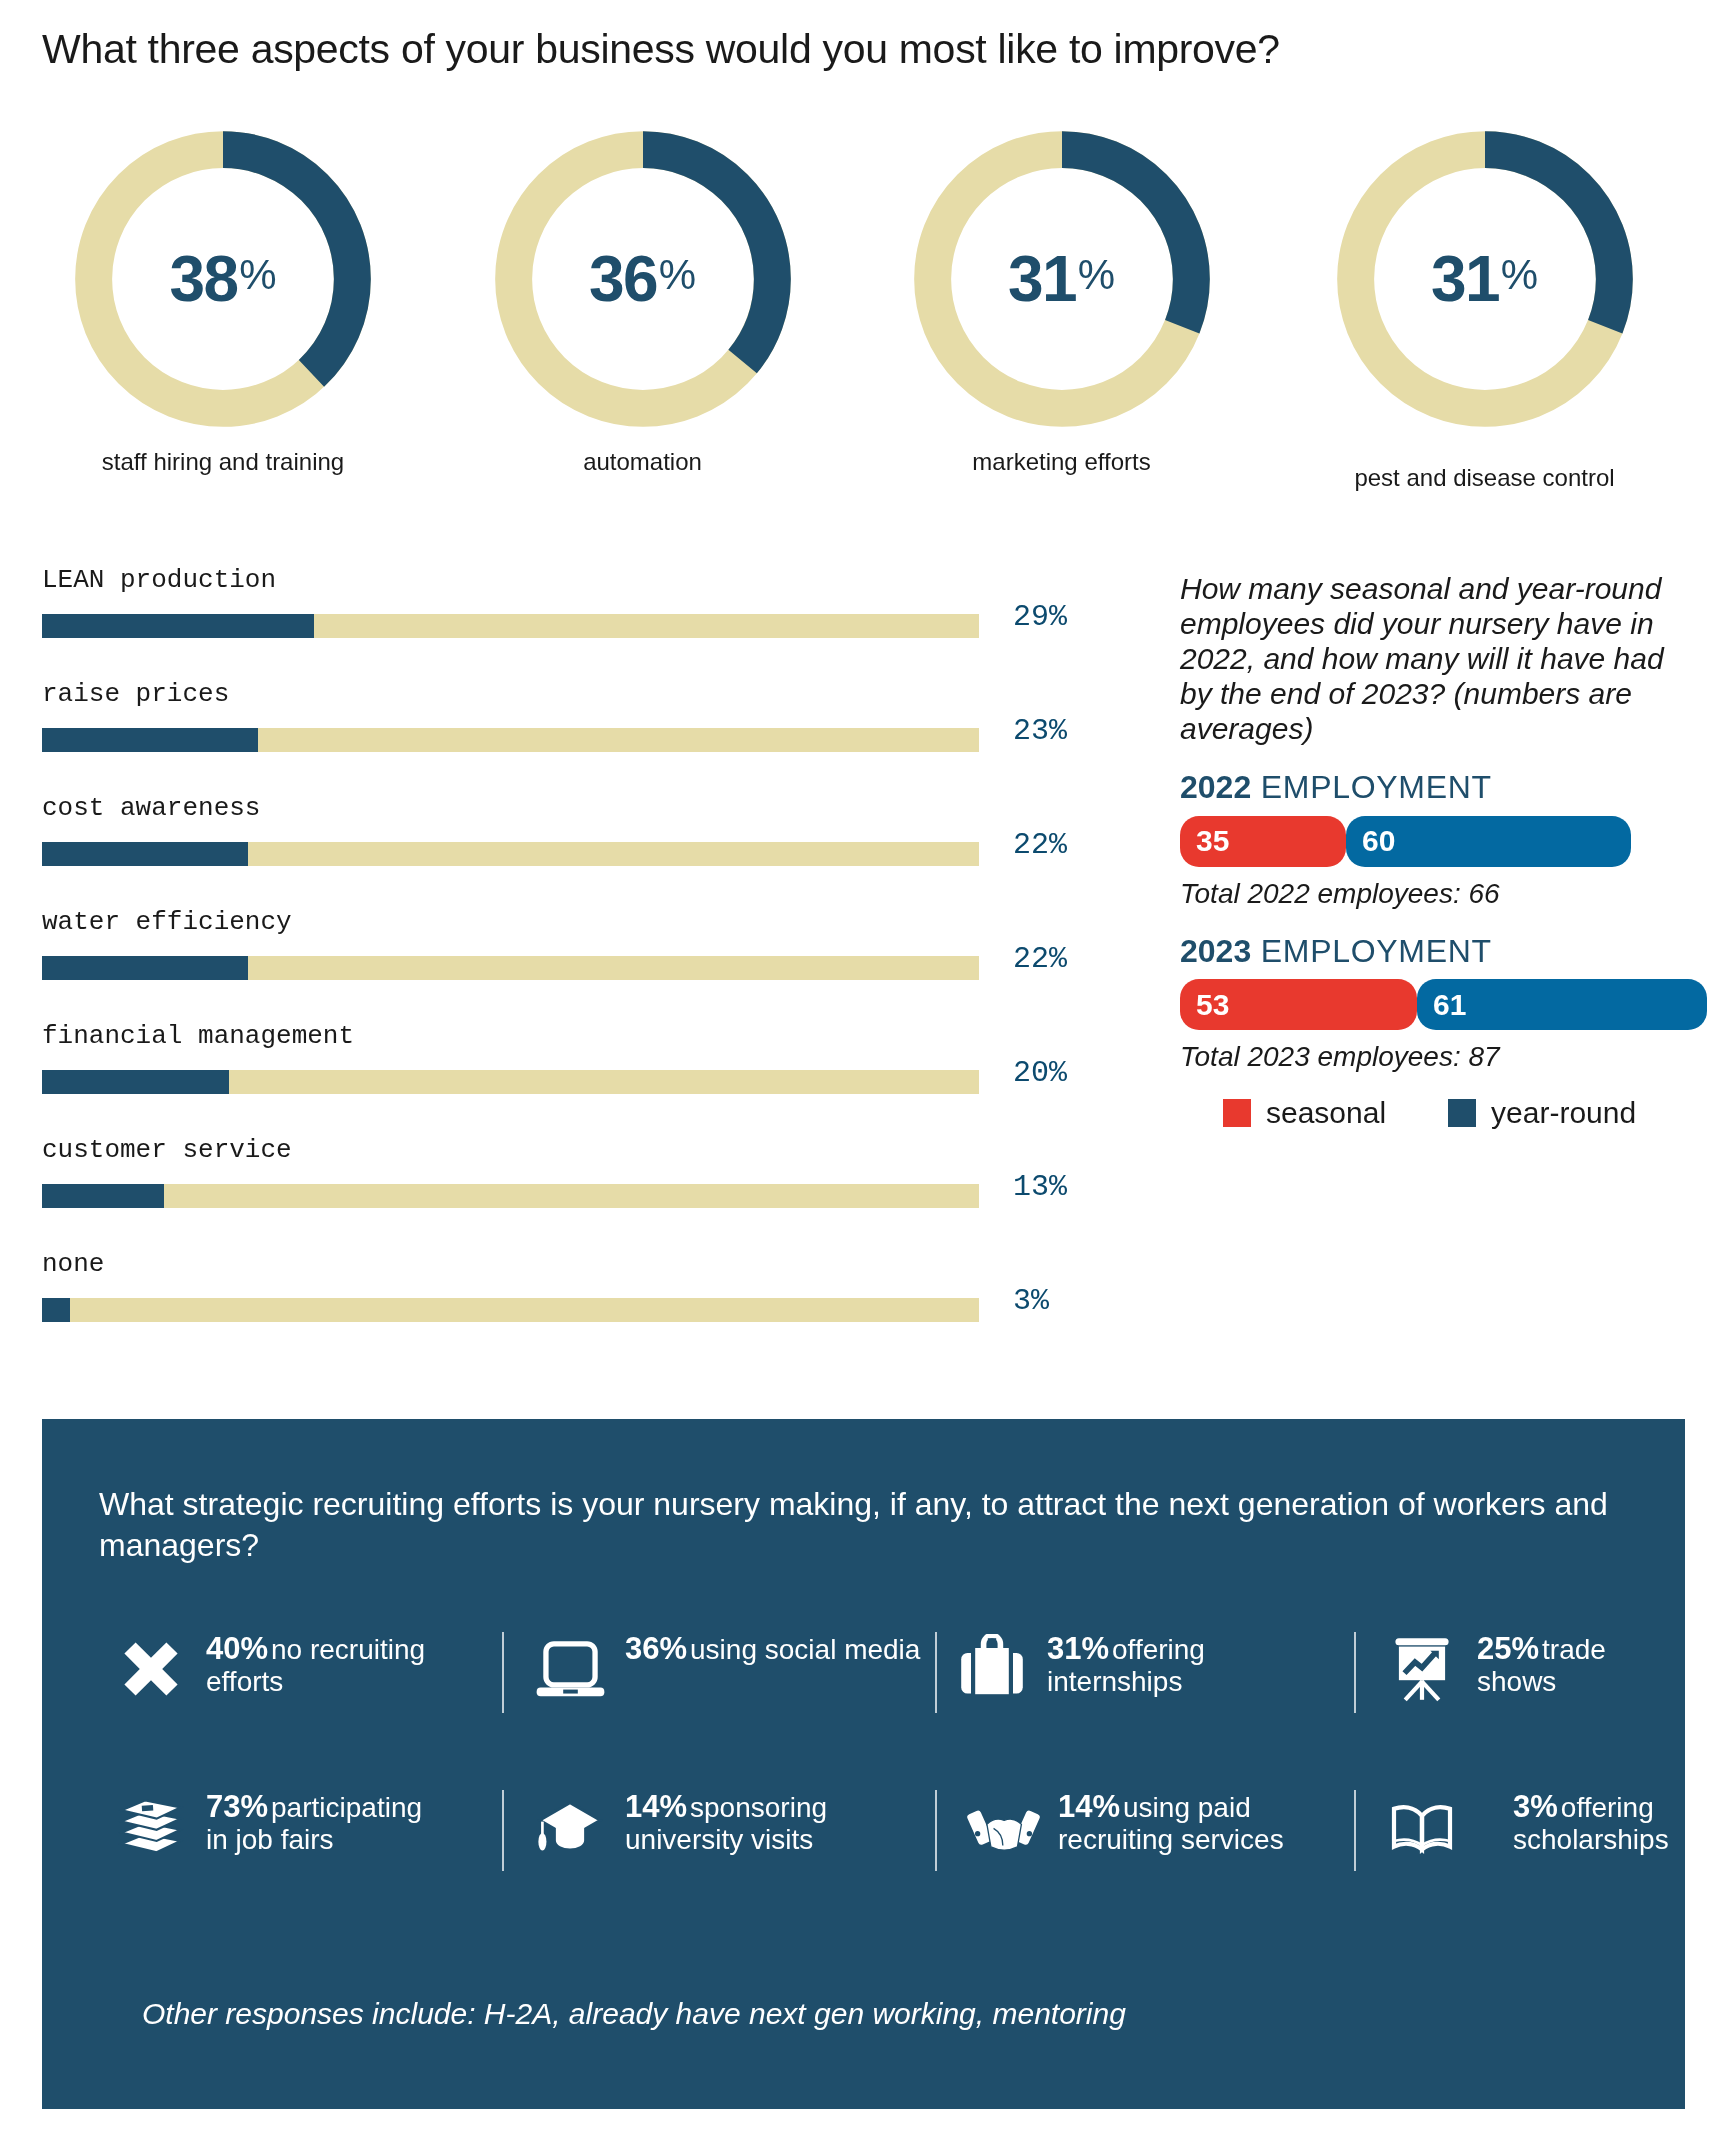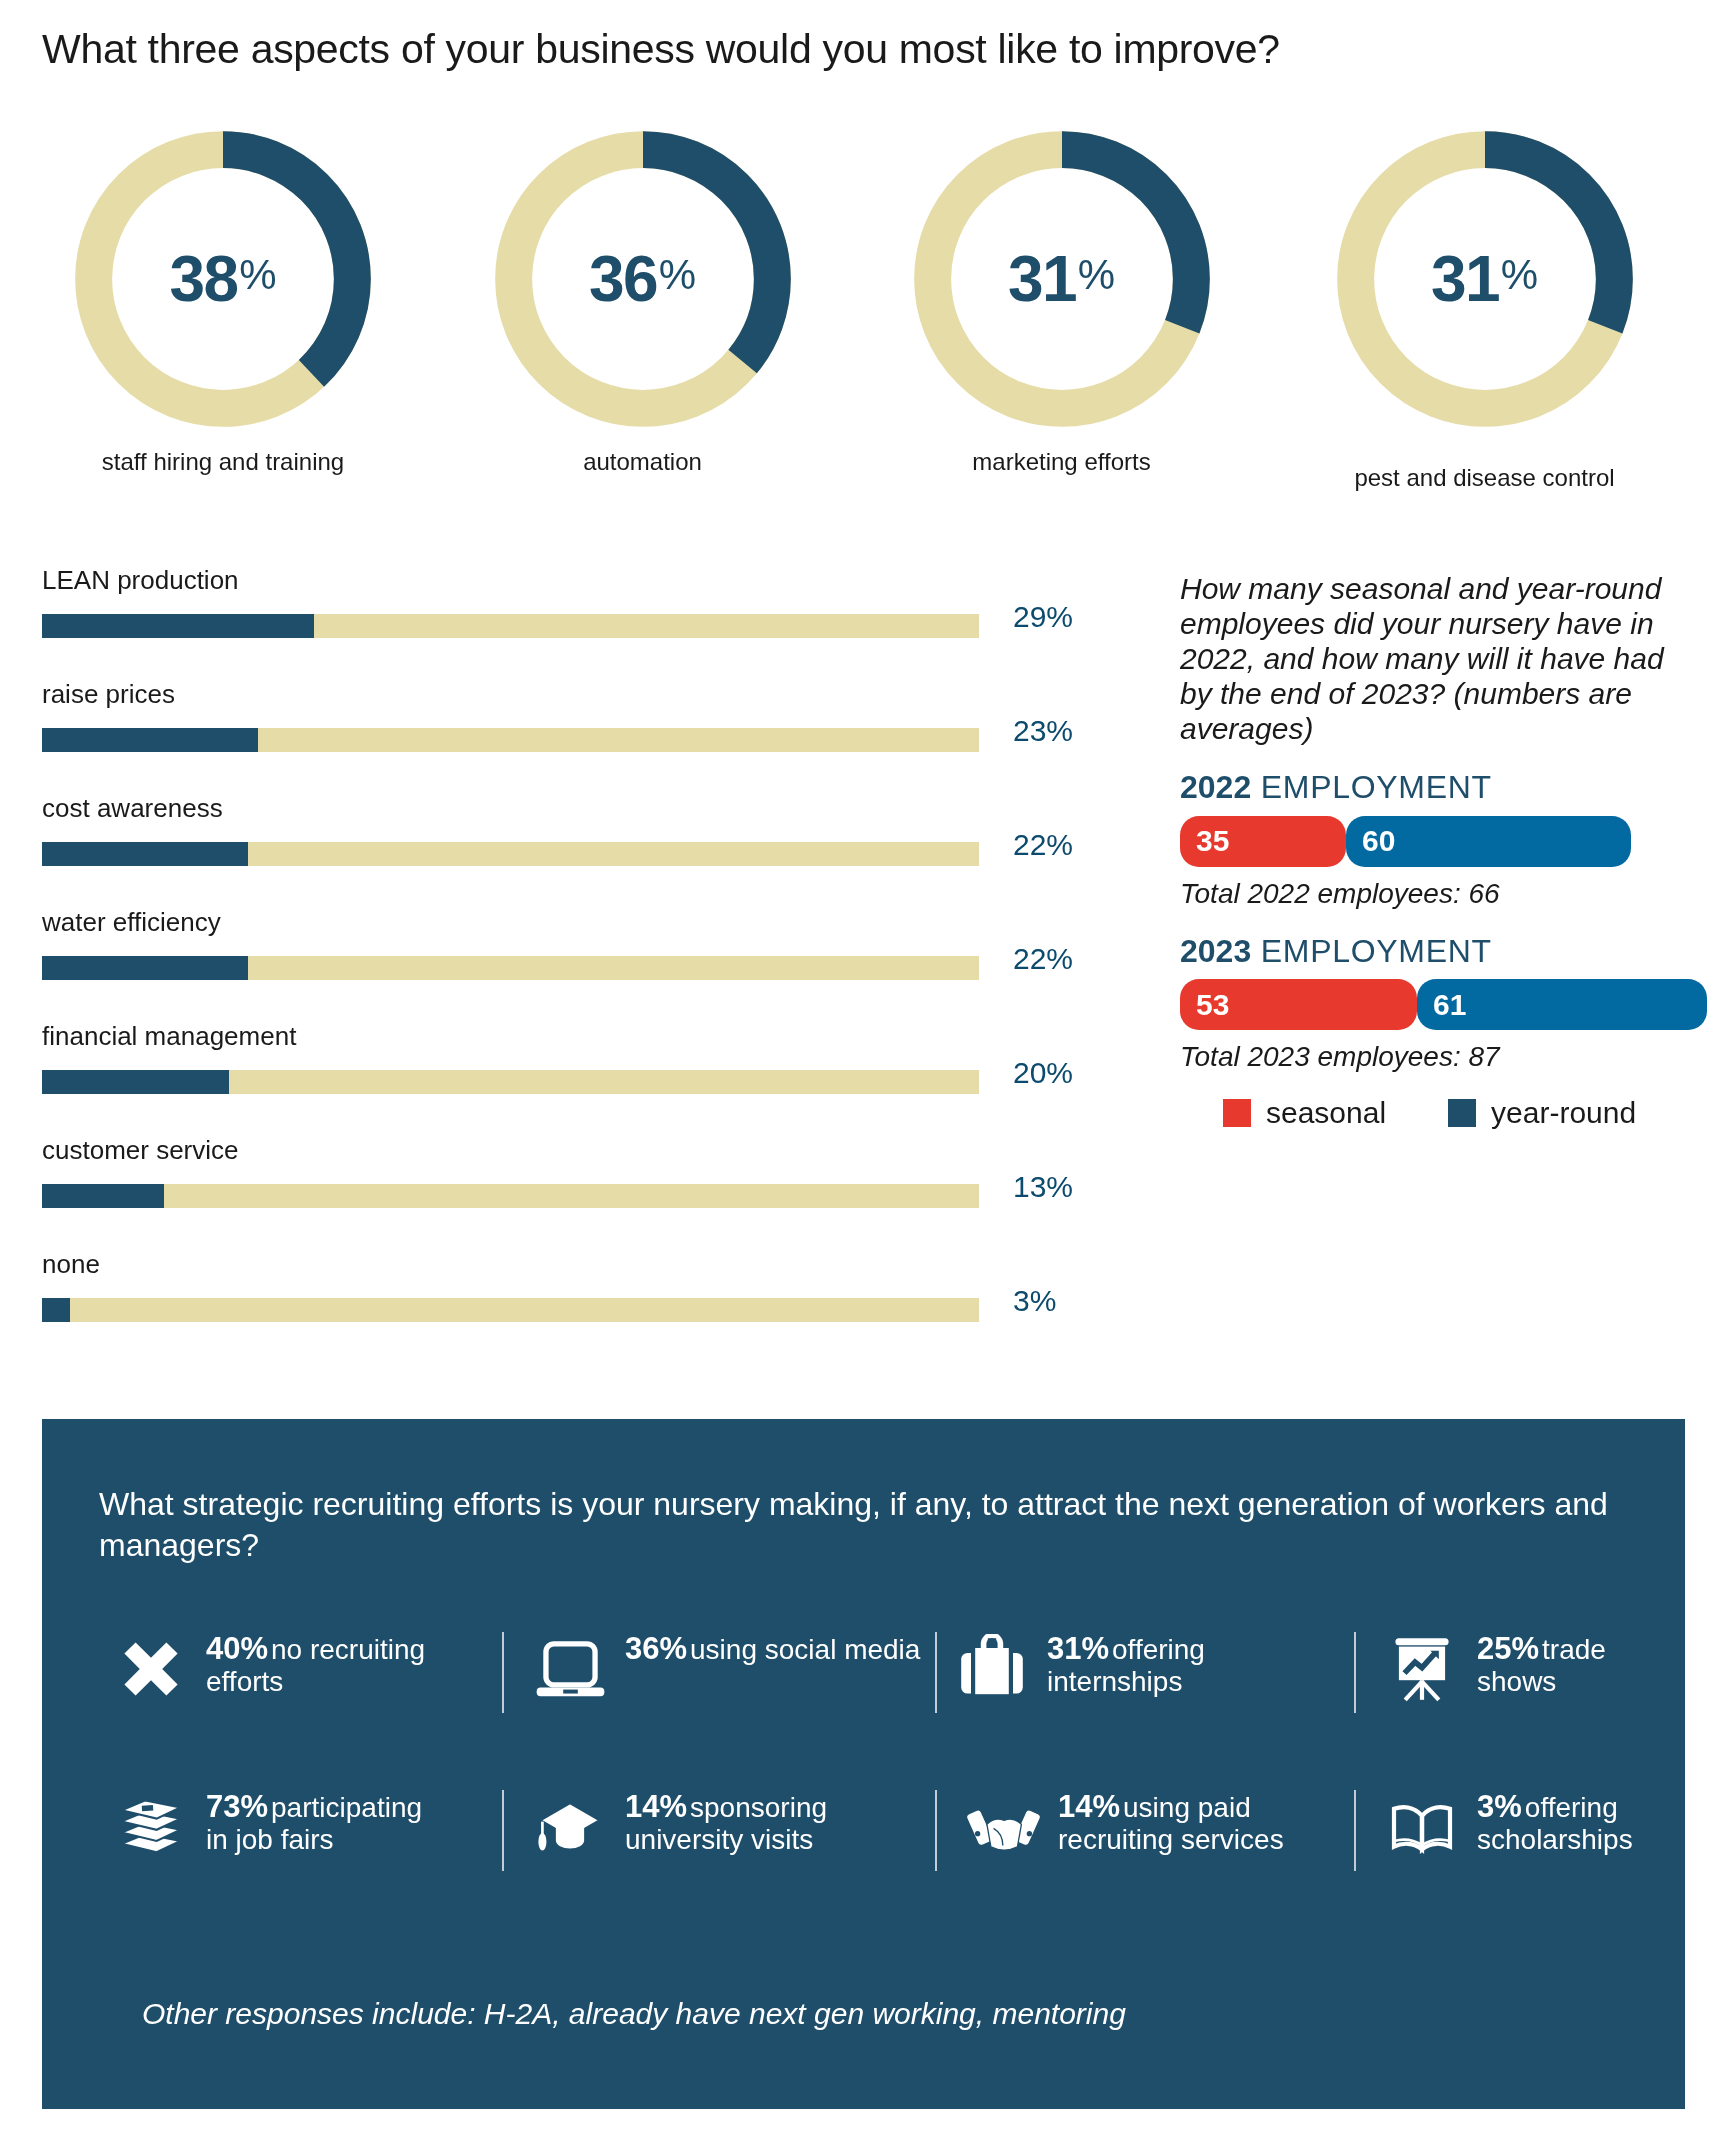--- a/index.html
+++ b/index.html
@@ -39,21 +39,21 @@
     font-size:42px;font-weight:300;color:#1F4E6B;
     line-height:1;margin-left:1.4px;position:relative;top:-4px;
   }
   .donut-label{
     margin-top:15px;font-size:24px;color:#1a1a1a;font-weight:400;white-space:nowrap;
   }
   .donut-label.low{margin-top:31px;}
 
   
   .bars{position:absolute;left:42px;top:565px;width:1055px;}
-  .bar-group{position:relative;height:114px;}
+  .bar-group{position:relative;height:114px;font-family:Liberation Mono, monospace;}
   .bar-label{
     font-size:26px;color:#1a1a1a;font-weight:400;
     position:absolute;left:0;top:0;white-space:nowrap;
   }
   .bar-track{
     position:absolute;left:0;top:49px;
     width:937px;height:24px;background:#E6DCA8;
   }
   .bar-fill{position:absolute;left:0;top:0;height:24px;background:#1F4E6B;}
   .bar-value{
@@ -414,21 +414,21 @@
               <path d="M40 52 q14 8 14 26" fill="none" stroke="#1F4E6B" stroke-width="2"></path>
             </svg>
           </span>
           <span class="icon-text">
             <span class="icon-pct">14%</span>
             <span class="icon-desc" style="white-space:pre-line;">using paid
 recruiting services</span>
           </span>
         </div>
 
-        <div class="icon-cell divider" style="width:298px;">
+        <div class="icon-cell divider" style="width:298px;gap:36px;">
           <span class="icon-glyph">
             <svg width="70" height="70" viewBox="0 0 100 100">
               <path d="M50 34 C38 20 22 20 10 24 L10 78 C22 72 38 72 50 82 Z" fill="none" stroke="#ffffff" stroke-width="6"></path>
               <path d="M50 34 C62 20 78 20 90 24 L90 78 C78 72 62 72 50 82 Z" fill="none" stroke="#ffffff" stroke-width="6"></path>
               <line x1="50" y1="34" x2="50" y2="82" stroke="#ffffff" stroke-width="6"></line>
               <path d="M10 70 C24 66 38 68 50 76" fill="none" stroke="#ffffff" stroke-width="4"></path>
               <path d="M90 70 C76 66 62 68 50 76" fill="none" stroke="#ffffff" stroke-width="4"></path>
             </svg>
           </span>
           <span class="icon-text">

